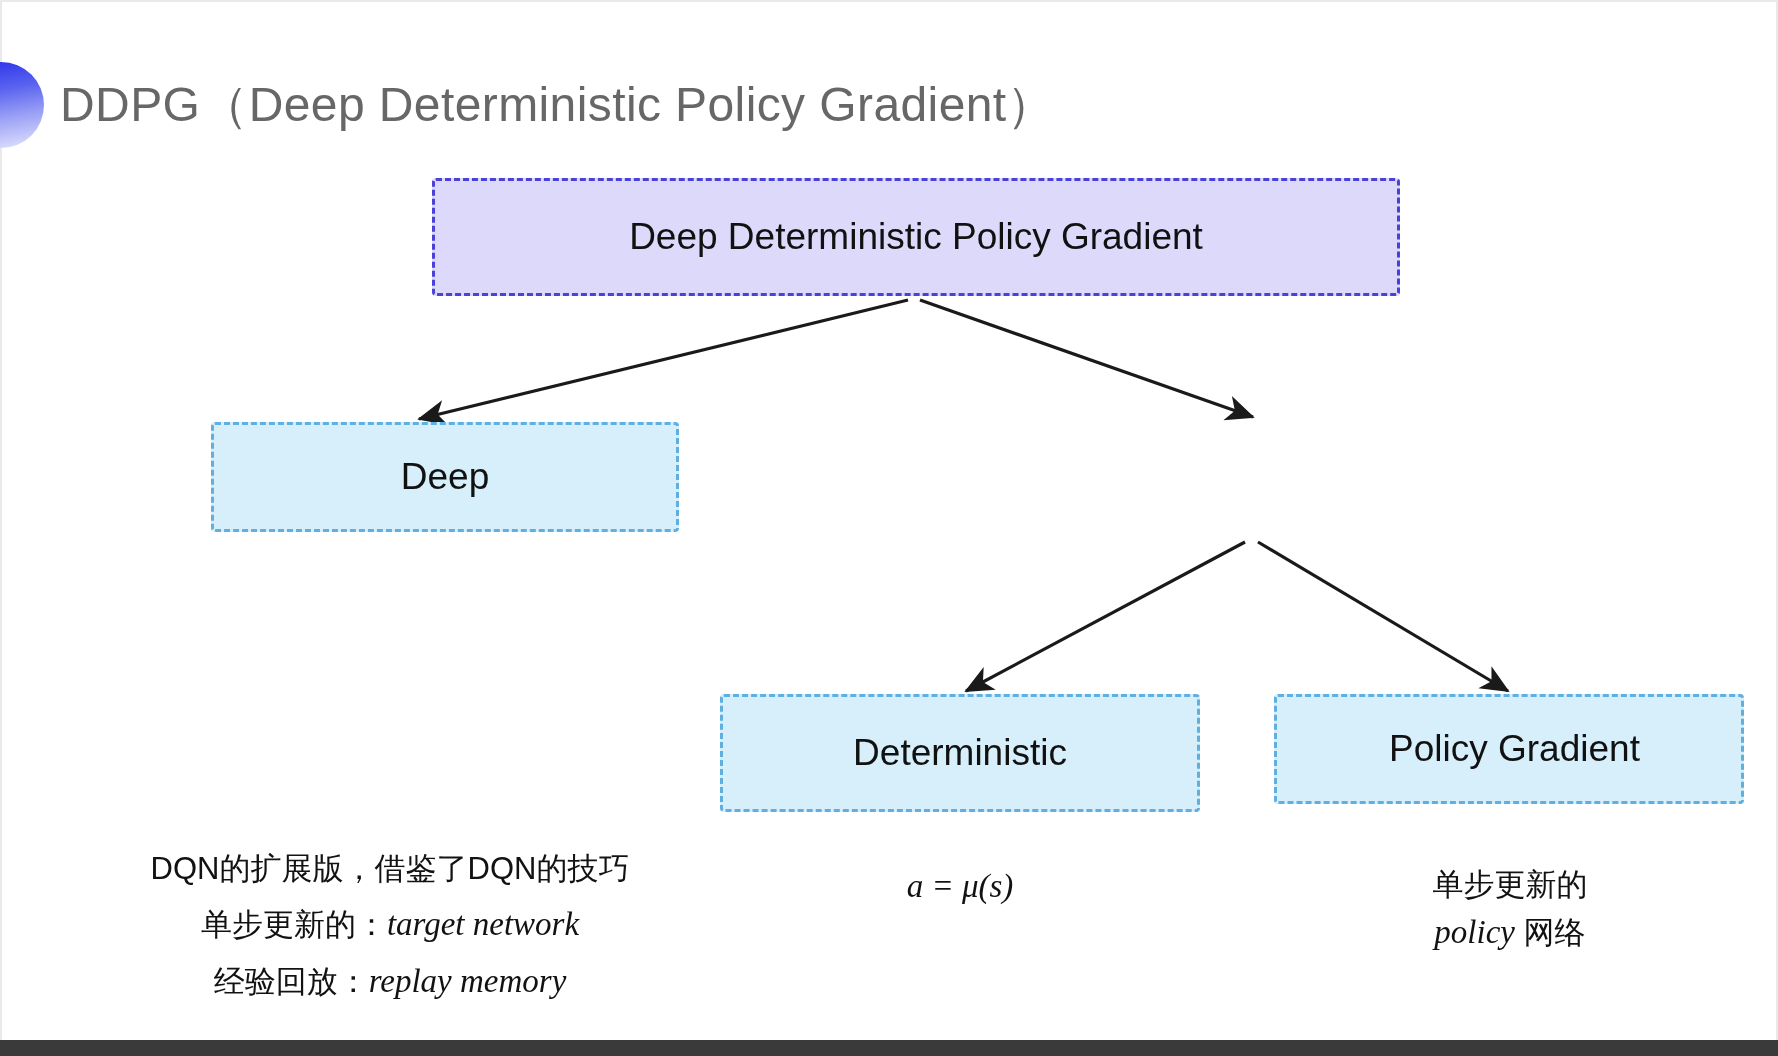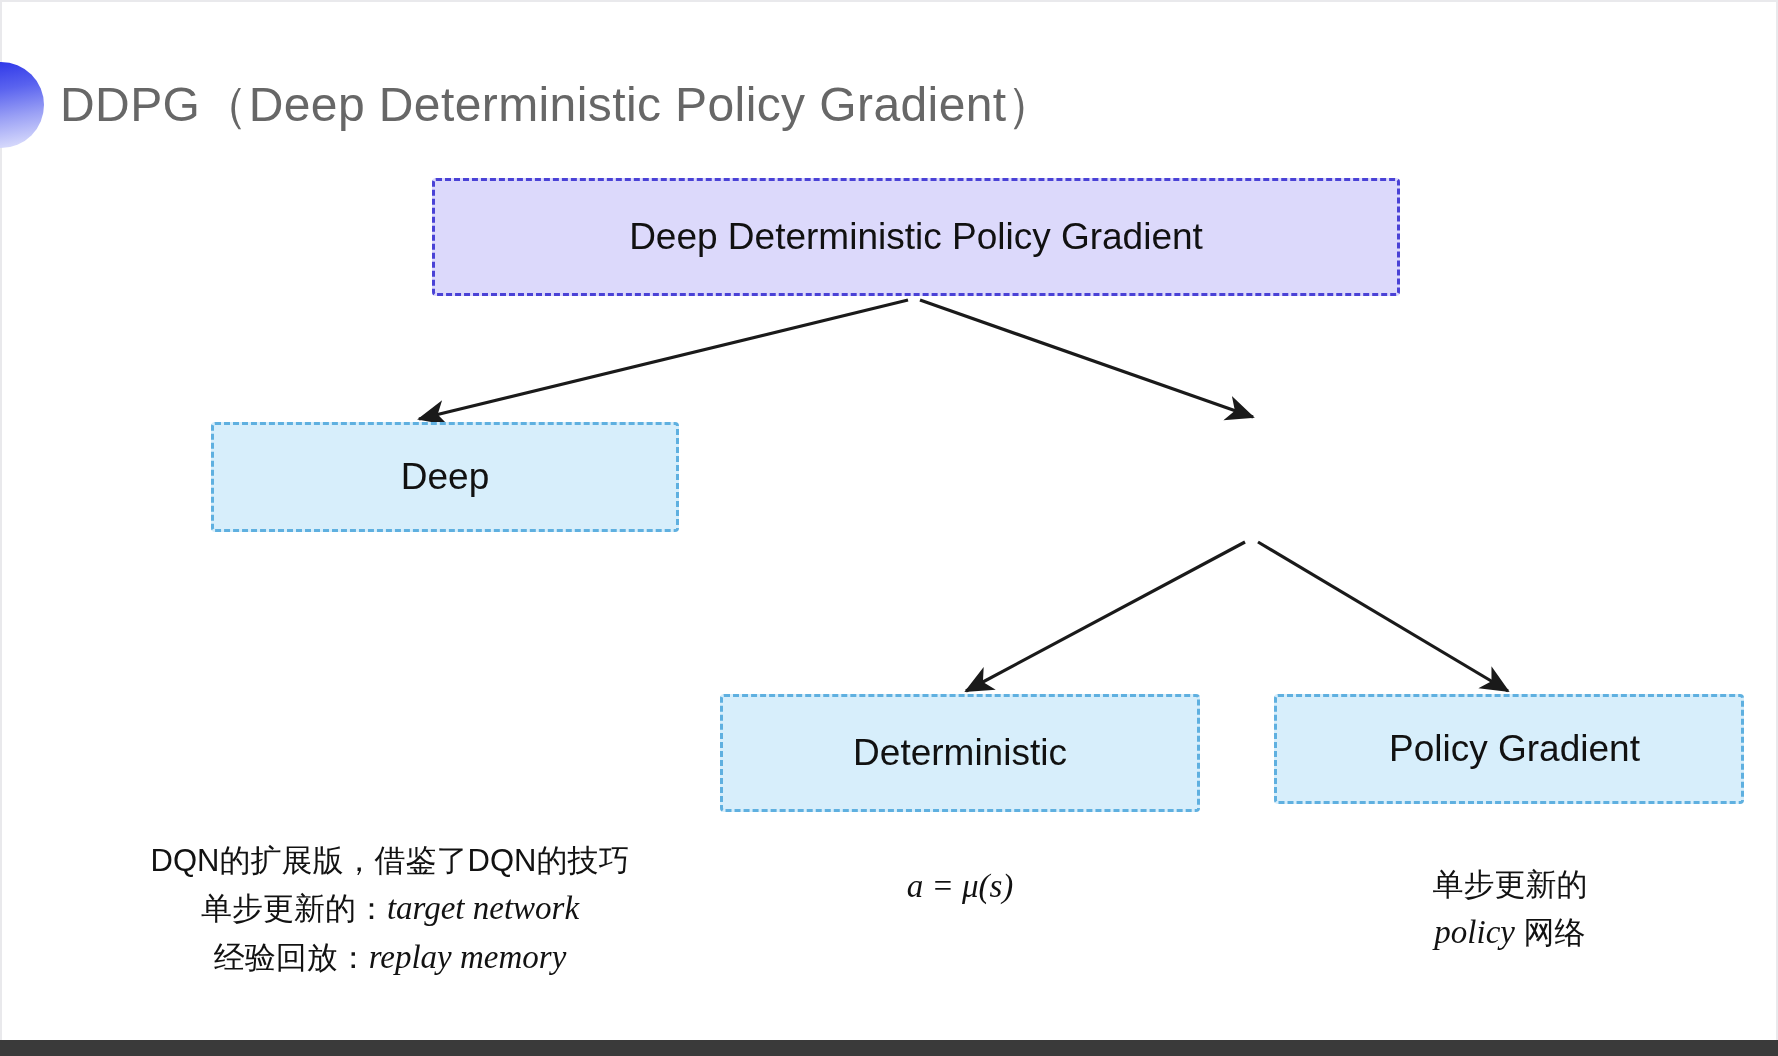--- a/index.html
+++ b/index.html
@@ -42,21 +42,21 @@
 
   
   .annot{position:absolute;color:#121212;text-align:center;line-height:1.48;}
   .annot .ln{white-space:nowrap;font-size:31px;}
   .annot .it{font-family:"Liberation Serif","DejaVu Serif",serif;font-style:italic;
              font-size:33px;}
   .annot .mathline{font-family:"Liberation Serif","DejaVu Serif",serif;font-style:italic;
                    font-size:33px;white-space:nowrap;}
 
   #annot-deep{left:120px;top:838px;width:540px;}
-  #annot-deep .ln{text-align:center;}
+  #annot-deep .ln{text-align:center;margin-top:8px;}
   #annot-det{left:740px;top:862px;width:440px;}
   #annot-pg{left:1300px;top:862px;width:420px;}
 </style>
 </head>
 <body>
 
 <div id="slide">
 
   <div class="frame-top"></div>
   <div class="frame-left"></div>

